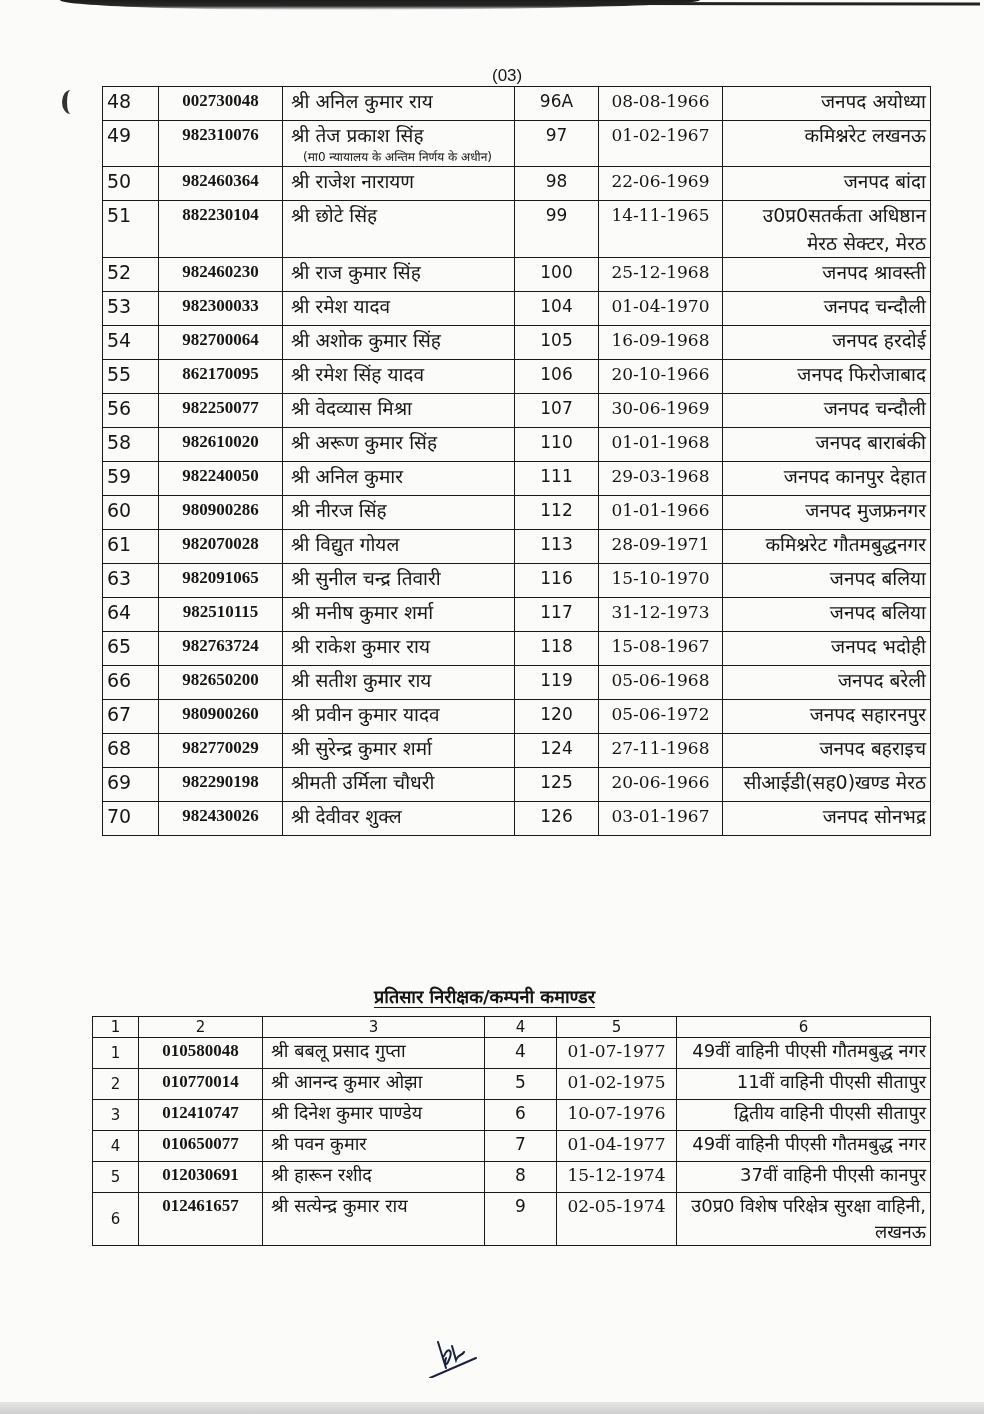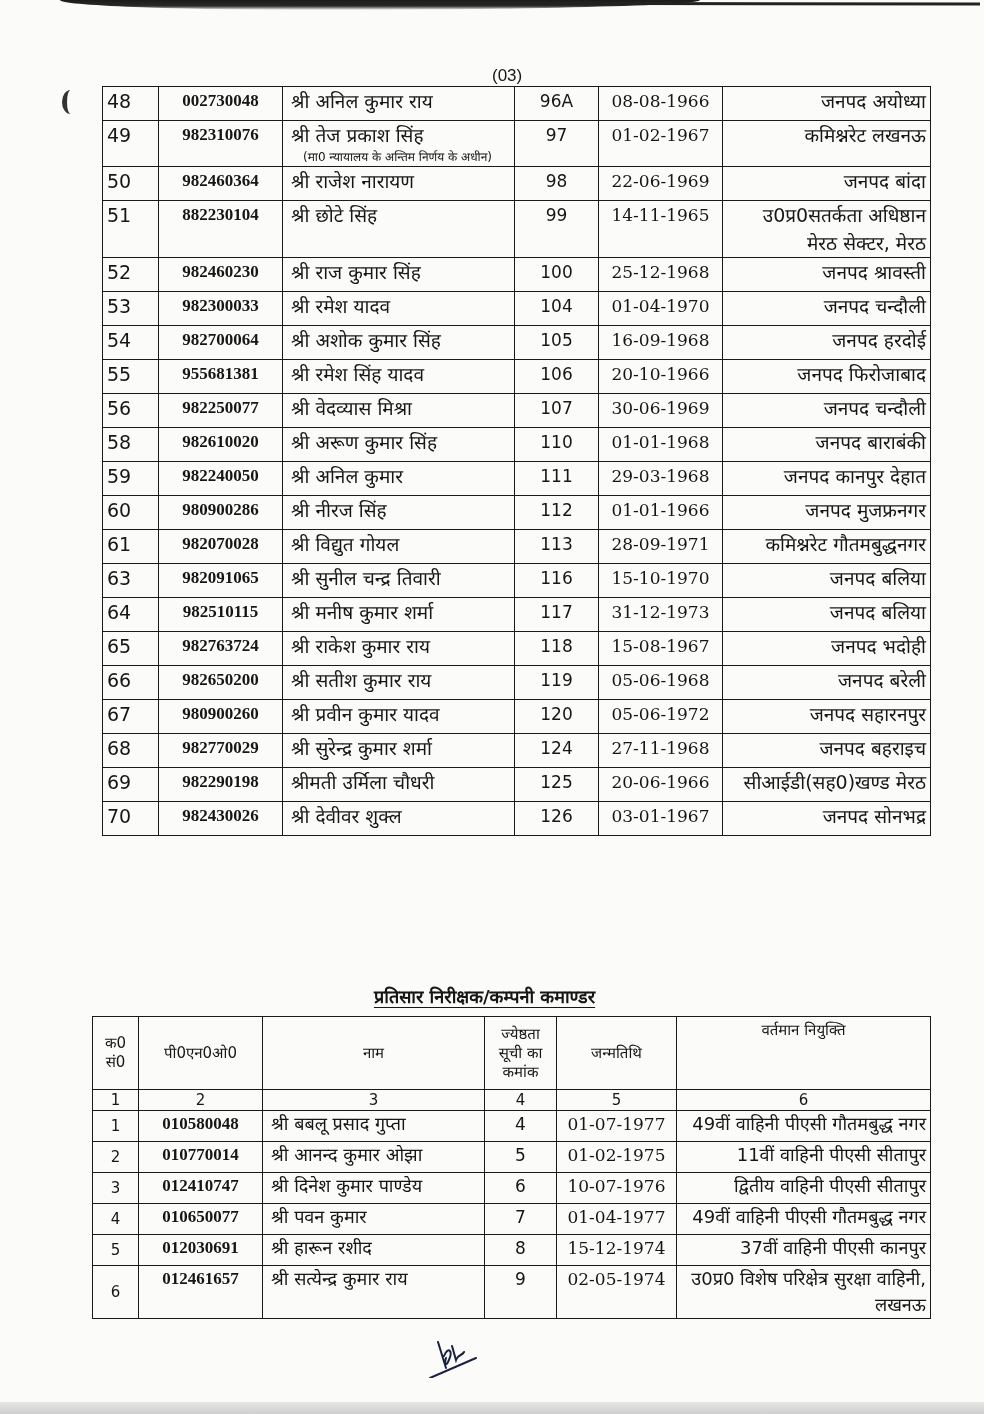--- a/index.html
+++ b/index.html
@@ -123,21 +123,21 @@
       <tr>
         <td class="c-sno">54</td>
         <td class="c-pno">982700064</td>
         <td class="c-name"><span>श्री अशोक कुमार सिंह</span></td>
         <td class="c-sen">105</td>
         <td class="c-dob">16-09-1968</td>
         <td class="c-post">जनपद हरदोई</td>
       </tr>
       <tr>
         <td class="c-sno">55</td>
-        <td class="c-pno">955681381</td>
+        <td class="c-pno">862170095</td>
         <td class="c-name"><span>श्री रमेश सिंह यादव</span></td>
         <td class="c-sen">106</td>
         <td class="c-dob">20-10-1966</td>
         <td class="c-post">जनपद फिरोजाबाद</td>
       </tr>
       <tr>
         <td class="c-sno">56</td>
         <td class="c-pno">982250077</td>
         <td class="c-name"><span>श्री वेदव्यास मिश्रा</span></td>
         <td class="c-sen">107</td>
@@ -248,28 +248,20 @@
 <table class="t2">
   <colgroup>
     <col style="width:46px">
       <col style="width:124px">
       <col style="width:222px">
     <col style="width:72px">
       <col style="width:120px">
       <col style="width:254px">
   </colgroup>
   <thead>
-    <tr class="hdr-row">
-      <th>क0 सं0</th>
-      <th>पी0एन0ओ0</th>
-      <th>नाम</th>
-      <th>ज्येष्ठता सूची का कमांक</th>
-      <th>जन्मतिथि</th>
-      <th style="vertical-align:top;padding-top:4px;">वर्तमान नियुक्ति</th>
-    </tr>
     <tr class="num-row">
       <td>1</td>
       <td>2</td>
       <td>3</td>
       <td>4</td>
       <td>5</td>
       <td>6</td>
     </tr>
   </thead>
   <tbody id="t2-body">

